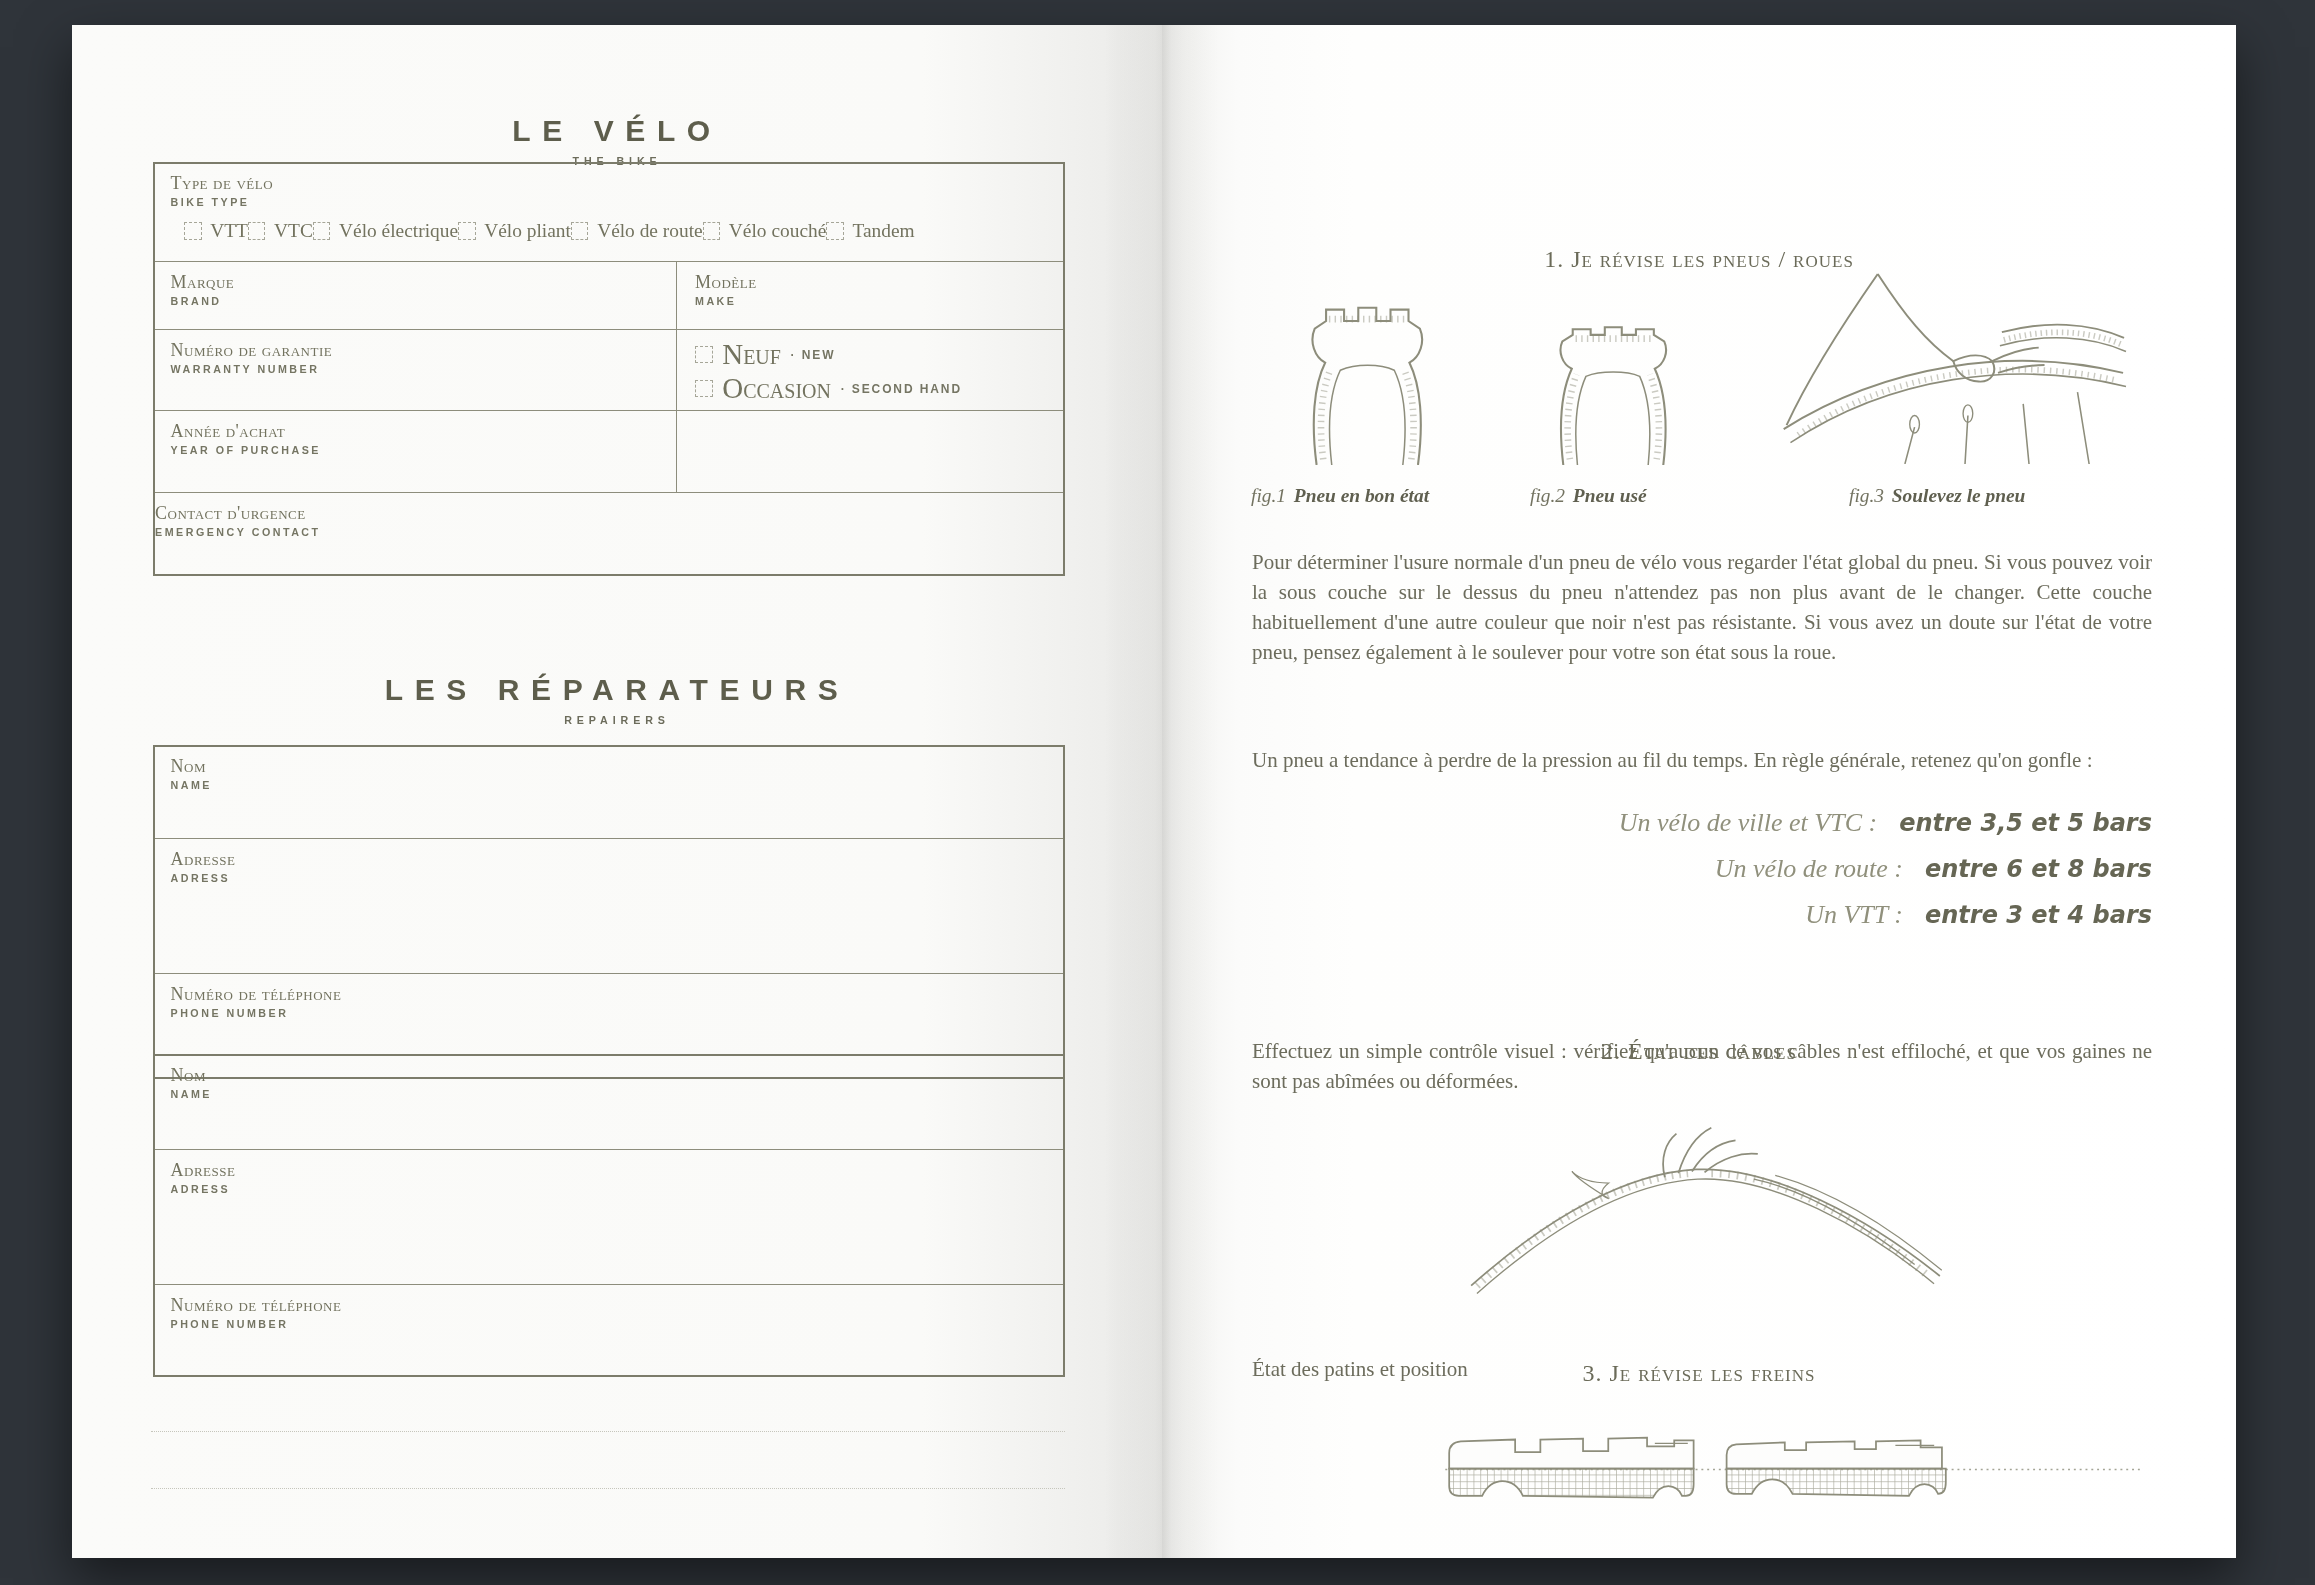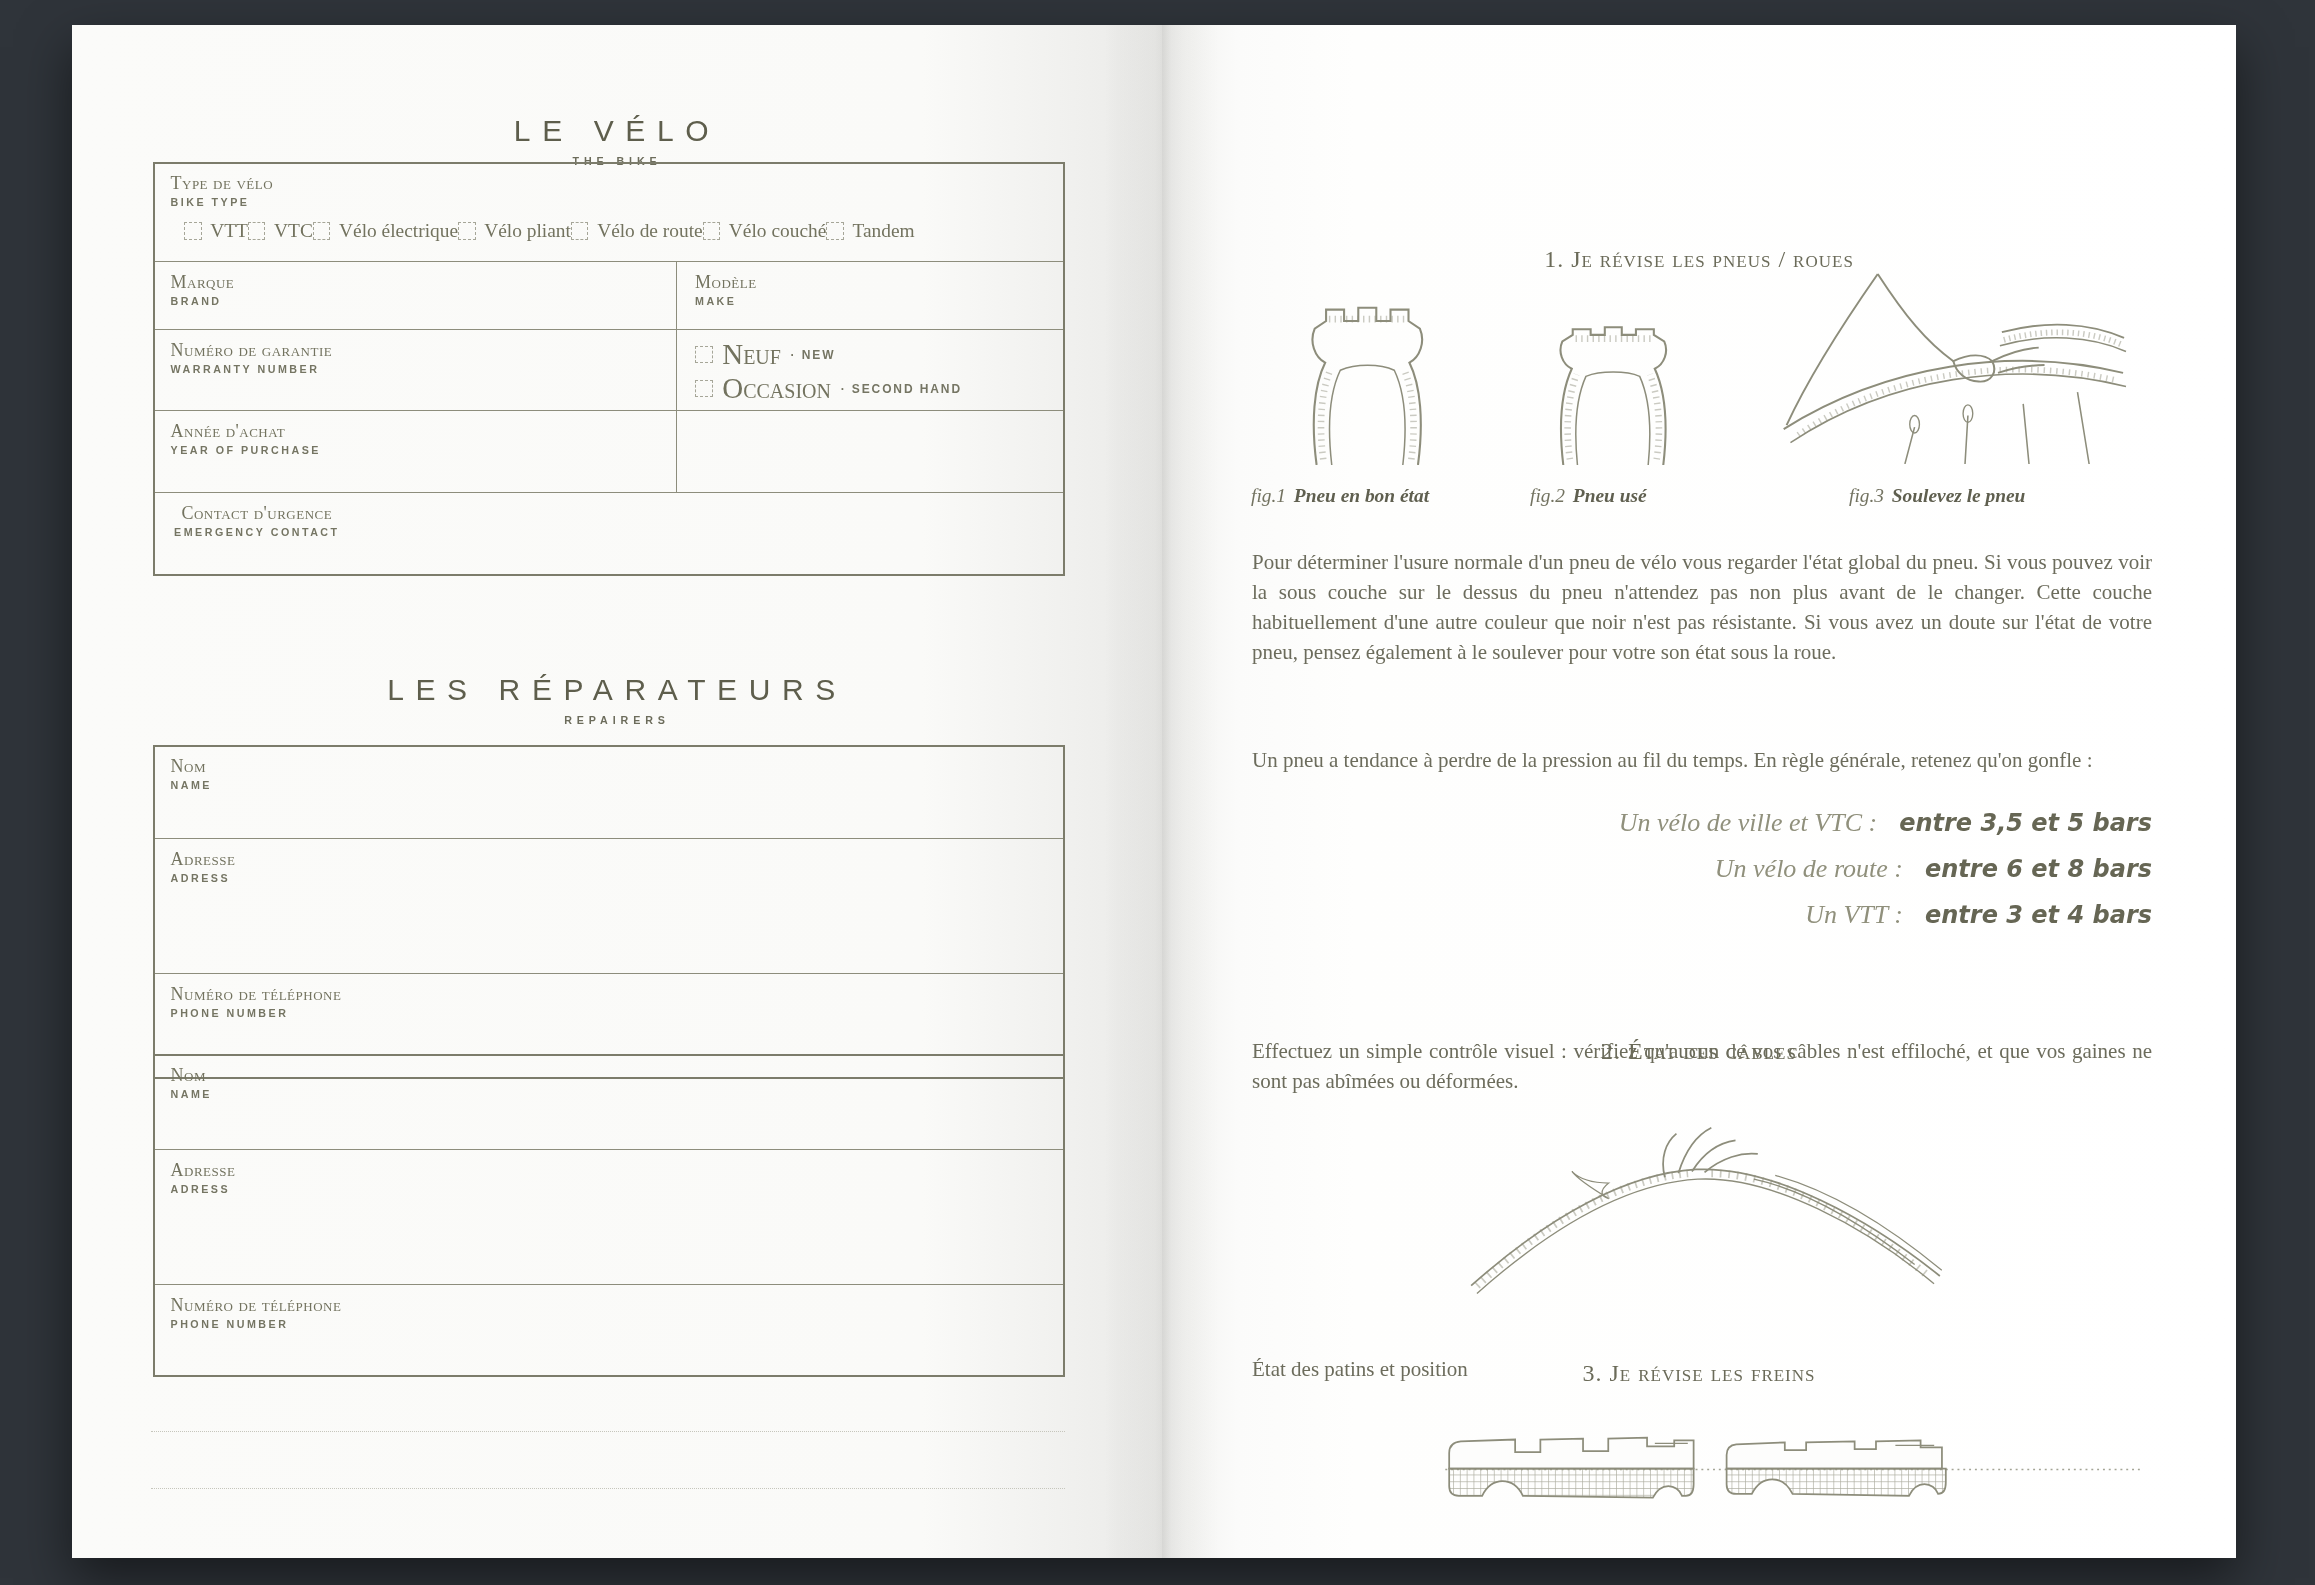--- a/index.html
+++ b/index.html
@@ -12,21 +12,21 @@
     box-shadow:0 21.3px 49px rgba(0,0,0,.5);}
   .page{position:absolute;top:0;height:1533px;}
   .page-left{left:0;width:1090px;
     background:linear-gradient(to right,#fbfbf9 0%,#fafaf8 78%,#ededeb 96%,#f3f3f1 100%);}
   .page-right{left:1090px;width:1074px;
     background:linear-gradient(to right,#eaeae8 0%,#f3f3f1 2%,#fbfbfa 7%,#fefefd 18%,#ffffff 100%);}
   .gutter{position:absolute;left:1032px;top:0;width:116px;height:1533px;pointer-events:none;
     background:linear-gradient(to right,rgba(40,40,35,0) 0%,rgba(40,40,35,.07) 44%,rgba(40,40,35,.10) 50%,rgba(40,40,35,.04) 58%,rgba(40,40,35,0) 100%);}
 
   
-  .big-title{font-family:"Liberation Sans",sans-serif;font-weight:400;font-size:30px;
+  .big-title{font-family:"Liberation Sans",sans-serif;font-weight:700;font-size:30px;
     letter-spacing:11.6px;color:#5e5e4c;text-align:center;}
   .big-sub{font-family:"Liberation Sans",sans-serif;font-weight:700;font-size:10.7px;
     letter-spacing:4.9px;color:#6c6c5b;text-align:center;margin-top:6.8px;}
   .cell-label{font-size:18px;color:#73735f;font-variant:small-caps;letter-spacing:0.5px;line-height:1;}
   .cell-sub{font-family:"Liberation Sans",sans-serif;font-weight:700;font-size:10.7px;
     letter-spacing:2.5px;color:#757563;text-transform:uppercase;margin-top:3.9px;}
   .chk{display:inline-block;width:15.5px;height:15.5px;border:1.9px dashed #a6a698;
     background:transparent;flex:0 0 auto;}
   .chk-item{display:flex;align-items:center;gap:8.7px;font-size:19.4px;color:#73735f;}
 
@@ -138,21 +138,21 @@
           <span class="cond-label">Occasion</span>
           <span class="cond-sub">· SECOND HAND</span>
         </div>
       </div>
 
       <div class="lp-abs" style="left:15.5px;top:258px;">
         <div class="cell-label">Année d'achat</div>
         <div class="cell-sub">YEAR OF PURCHASE</div>
       </div>
 
-      <div class="lp-abs" style="left:19px;top:340px;text-align:center;">
+      <div class="lp-abs" style="left:0;top:340px;">
         <div class="cell-label">Contact d'urgence</div>
         <div class="cell-sub">EMERGENCY CONTACT</div>
       </div>
     </div>
 
     <div class="lp-abs" style="left:0;top:648px;width:100%;">
       <div class="big-title">LES RÉPARATEURS</div>
       <div class="big-sub">REPAIRERS</div>
     </div>
 

